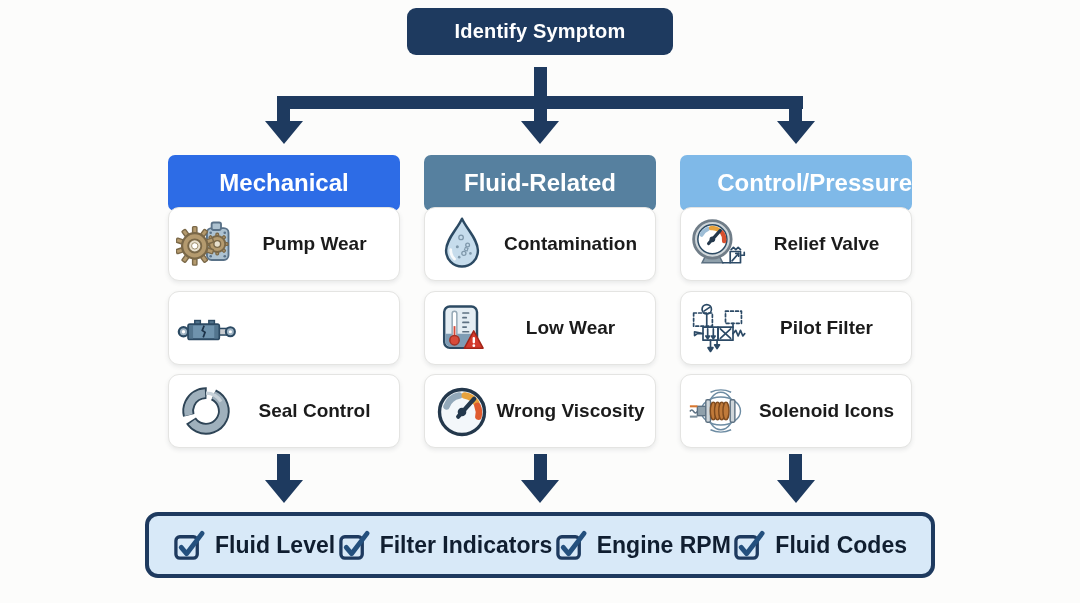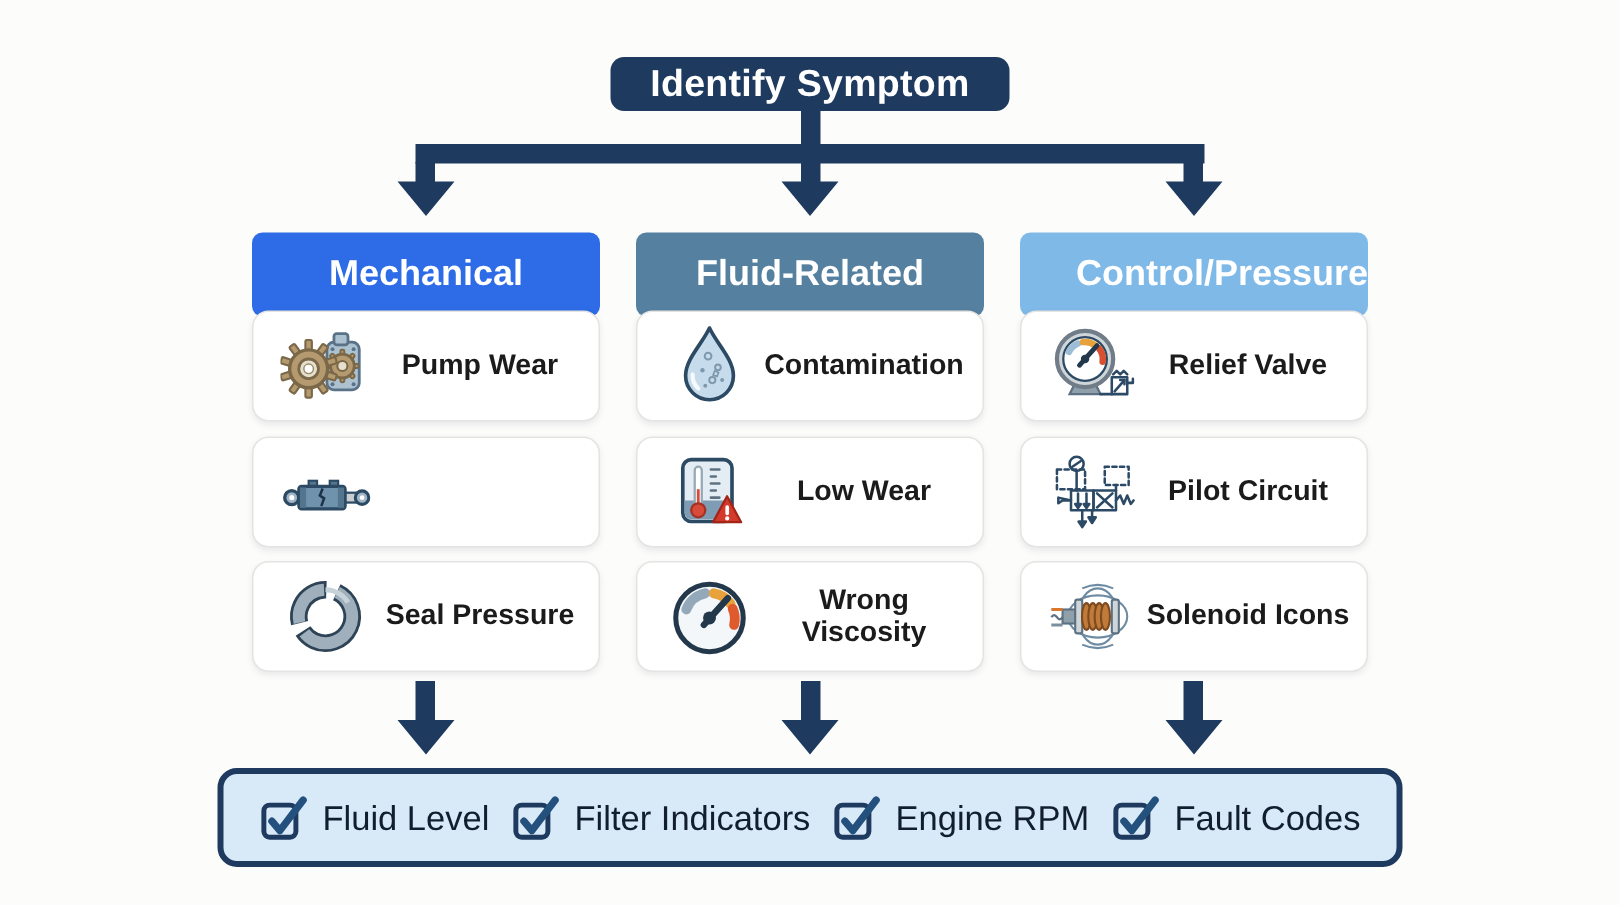--- a/index.html
+++ b/index.html
@@ -12,25 +12,25 @@
     position: relative;
     width: 1080px;
     height: 603px;
     background: #fcfcfb;
     overflow: hidden;
   }
   
   .root-box {
     position: absolute;
     left: 50%; transform: translateX(-50%);
-    top: 38px; width: 266px; height: 36px;
+    top: 8px; width: 266px; height: 47px;
     background: #1e3a5f;
     border-radius: 9px;
     color: #ffffff;
-    font-size: 25px; font-weight: bold;
+    font-size: 20px; font-weight: bold;
     display: flex; align-items: center; justify-content: center;
     letter-spacing: 0.2px;
   }
   
   .arrow-piece { position: absolute; background: #1e3a5f; }
   .stem-top     { left: 533.5px; top: 67px;  width: 13px; height: 30px; }
   .hbar         { left: 277px;   top: 96px;  width: 526px; height: 13px; }
   .stem-mid     { top: 108px; width: 13px; height: 14px; }
   .stem-mid.c1  { left: 277px; }
   .stem-mid.c2  { left: 533.5px; }
@@ -66,21 +66,21 @@
   .col2 { left: 424px; }
   .col3 { left: 680px; }
   .card {
     position: absolute;
     width: 232px; height: 74px;
     background: #ffffff;
     border: 1px solid #e4e4e2;
     border-radius: 11px;
     box-shadow: 0 2px 4px rgba(60,70,80,0.10);
     display: flex; align-items: center;
-    padding-left: 18px;
+    padding-left: 7px;
   }
   .row1 { top: 207px; }
   .row2 { top: 291px; }
   .row3 { top: 374px; }
   .card .icon { width: 60px; height: 60px; flex: 0 0 60px; }
   .card .icon svg { width: 100%; height: 100%; display:block; }
   .card-label {
     flex: 1;
     text-align: center;
     font-size: 19px;
@@ -96,21 +96,21 @@
     width: 790px; height: 66px;
     background: #d8e9f8;
     border: 4px solid #1e3a5f;
     border-radius: 13px;
     display: flex; align-items: center; justify-content: space-between;
     padding: 0 24px;
   }
   .check-item { display: flex; align-items: center; gap: 9px; }
   .check-item svg { width: 33px; height: 33px; display: block; }
   .check-label {
-    font-size: 23px; font-weight: normal;
+    font-size: 23px; font-weight: bold;
     color: #101e30;
     white-space: nowrap;
     text-align: right;
   }
   .schematic { stroke: #2c4a66; fill: none; stroke-width: 1.8; stroke-linecap: round; stroke-linejoin: round; }
 </style>
 </head>
 <body>
 
 <div class="canvas">
@@ -198,21 +198,21 @@
   </div>
 
   <div class="card col1 row3">
     <span class="icon">
       <svg viewBox="0 0 64 64">
         <circle cx="32" cy="32" r="19" fill="none" stroke="#2e4456" stroke-width="12.5" stroke-dasharray="70 6 35 8.4" transform="rotate(-65 32 32)"></circle>
         <circle cx="32" cy="32" r="19" fill="none" stroke="#9fb0bc" stroke-width="8.5" stroke-dasharray="68 8 33 10.4" transform="rotate(-64 32 32)"></circle>
         <path d="M32 13 a19 19 0 0 1 16 9" fill="none" stroke="#c8d2d9" stroke-width="3.5"></path>
       </svg>
     </span>
-    <span class="card-label">Seal Pressure</span>
+    <span class="card-label">Seal Control</span>
   </div>
 
   <div class="card col2 row1">
     <span class="icon">
       <svg viewBox="0 0 64 64">
         <path d="M32 5 C37 16 49 27 49 39 a17 17 0 0 1 -34 0 C15 27 27 16 32 5 Z" fill="#c6dcec" stroke="#2c4a63" stroke-width="2.6" stroke-linejoin="round"></path>
         <path d="M20 38 a12.5 12.5 0 0 0 4 10" fill="none" stroke="#ffffff" stroke-width="3" stroke-linecap="round" opacity="0.85"></path>
         <circle cx="31" cy="25" r="2.4" fill="none" stroke="#7f98ab" stroke-width="1.4"></circle>
         <circle cx="38" cy="33" r="2" fill="none" stroke="#7f98ab" stroke-width="1.4"></circle>
         <circle cx="27" cy="35" r="1.6" fill="#7f98ab"></circle>
@@ -307,21 +307,21 @@
           <line x1="45.5" y1="33" x2="34.5" y2="43"></line>
           <path d="M16 38 h-6 l-3 2 v-4 Z"></path>
           <path d="M48 38 l3 -3.5 l2.5 6 l2.5 -6 l2.5 6 l2 -2.5"></path>
           <line x1="24" y1="45" x2="24" y2="55"></line>
           <path d="M24 57 l-2.6 -4 h5.2 Z" fill="#2c4a66"></path>
           <line x1="31" y1="45" x2="31" y2="52"></line>
           <path d="M31 54 l-2.6 -4 h5.2 Z" fill="#2c4a66"></path>
         </g>
       </svg>
     </span>
-    <span class="card-label">Pilot Circuit</span>
+    <span class="card-label">Pilot Filter</span>
   </div>
 
   <div class="card col3 row3">
     <span class="icon">
       <svg viewBox="0 0 64 64">
         <g stroke="#6d8ca3" stroke-width="1.5" fill="none">
           <ellipse cx="35" cy="32" rx="21" ry="15"></ellipse>
           <ellipse cx="35" cy="32" rx="14" ry="20"></ellipse>
           <path d="M24 12 q11 -5 22 0"></path>
           <path d="M24 52 q11 5 22 0"></path>
@@ -370,17 +370,17 @@
         <rect x="3" y="8" width="22" height="22" rx="4" fill="none" stroke="#1e3a5f" stroke-width="3.4"></rect>
         <path d="M8.5 19 L14 25.5 L30 4.5" fill="none" stroke="#24507e" stroke-width="5" stroke-linecap="round" stroke-linejoin="round"></path>
       </svg>
       <span class="check-label">Engine RPM</span>
     </div>
     <div class="check-item">
       <svg viewBox="0 0 34 34">
         <rect x="3" y="8" width="22" height="22" rx="4" fill="none" stroke="#1e3a5f" stroke-width="3.4"></rect>
         <path d="M8.5 19 L14 25.5 L30 4.5" fill="none" stroke="#24507e" stroke-width="5" stroke-linecap="round" stroke-linejoin="round"></path>
       </svg>
-      <span class="check-label">Fault Codes</span>
+      <span class="check-label">Fluid Codes</span>
     </div>
   </div>
 
 </div>
 
 </body></html>

